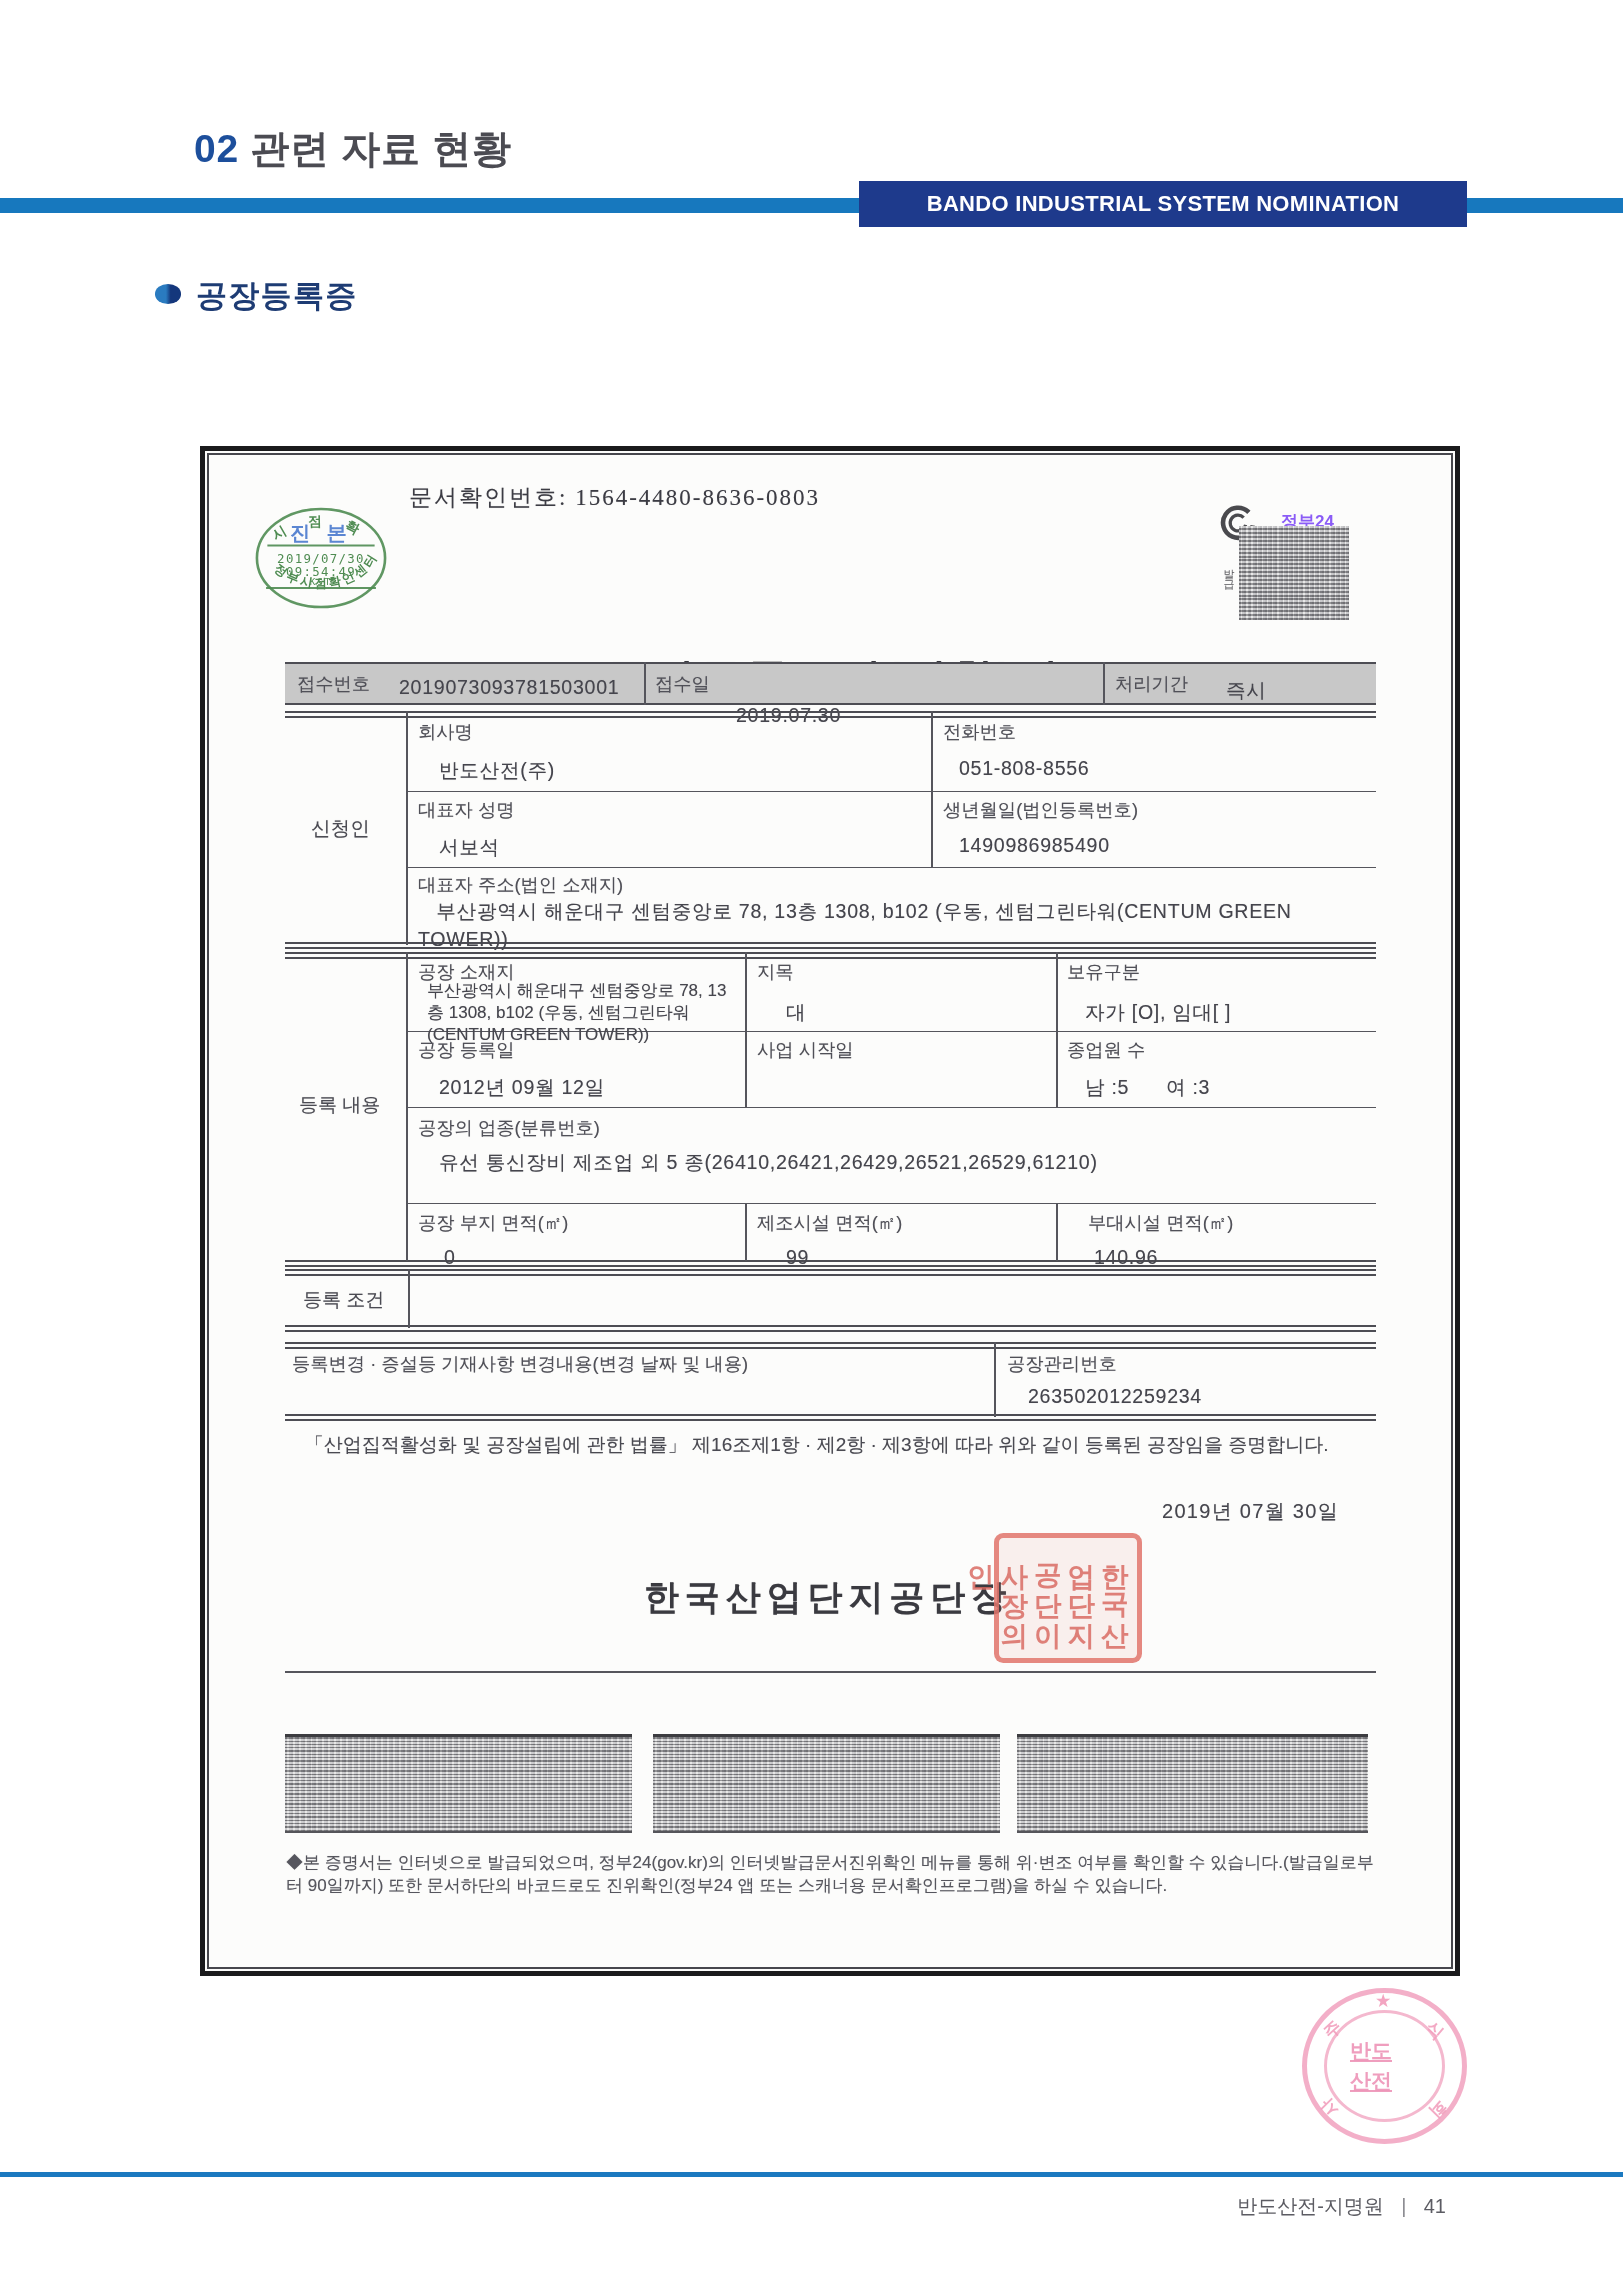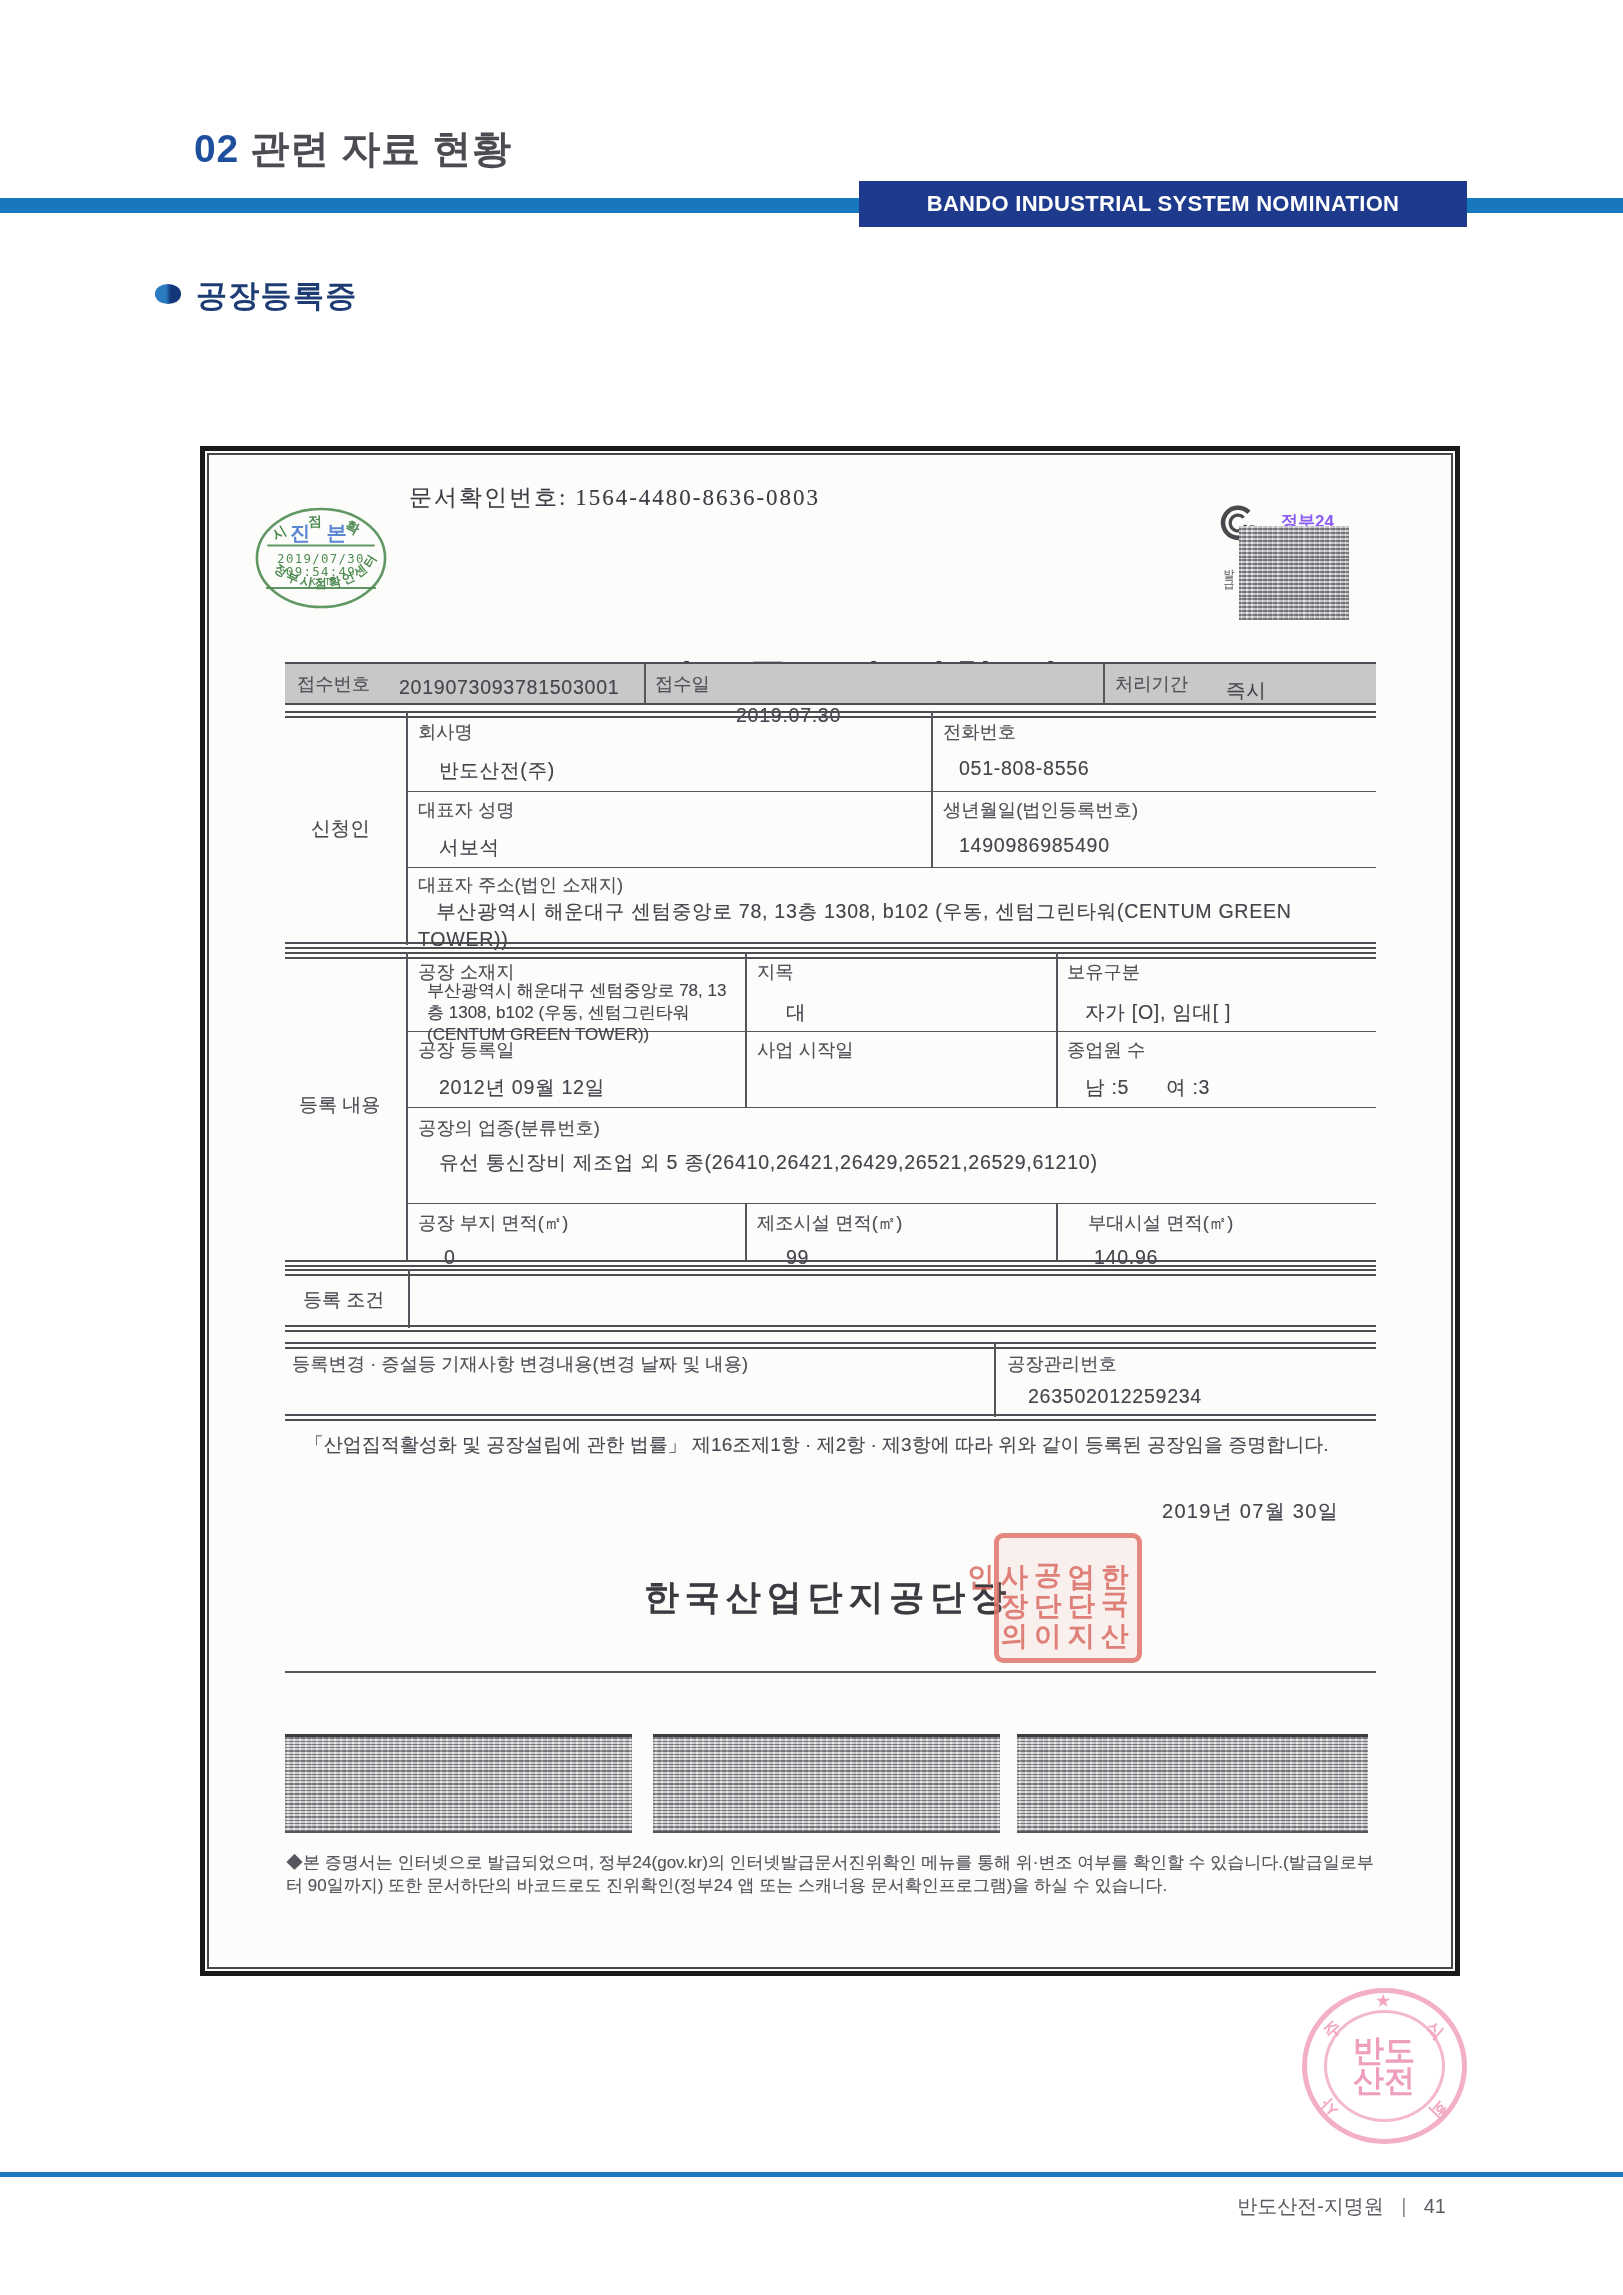--- a/index.html
+++ b/index.html
@@ -180,22 +180,22 @@
   </div>
 
 
   <div class="pinkstamp">
     <div class="pinkinner"></div>
     <span class="t" style="left:68px;top:-2.6px;font-size:18.3px;color:rgba(242,160,190,.95);">★</span>
     <span class="t" style="left:17px;top:25px;font-size:17px;font-weight:bold;color:rgba(242,160,190,.9);transform:rotate(-42deg);">주</span>
     <span class="t" style="left:119px;top:26px;font-size:17px;font-weight:bold;color:rgba(242,160,190,.9);transform:rotate(40deg);">식</span>
     <span class="t" style="left:123px;top:105px;font-size:17px;font-weight:bold;color:rgba(242,160,190,.9);transform:rotate(135deg);">회</span>
     <span class="t" style="left:14.4px;top:103px;font-size:17px;font-weight:bold;color:rgba(242,160,190,.9);transform:rotate(-135deg);">사</span>
-    <div style="position:absolute;left:43px;top:43px;width:68px;font-size:31px;line-height:30px;font-weight:bold;
-                text-align:center;color:rgba(238,150,184,.92);">반도 산전</div>
+    <div style="position:absolute;left:43px;top:43px;width:68px;font-size:21px;line-height:30px;font-weight:bold;
+                text-align:left;color:rgba(238,150,184,.92);text-decoration:underline;">반도 산전</div>
   </div>
 
   <div style="position:absolute;left:0;top:2172px;width:1623px;height:5.2px;background:#1b79c0;"></div>
   <div class="t" style="right:177px;top:2193px;font-size:20px;color:#5c5c63;">
     <span>반도산전-지명원</span>
     <span style="margin:0 11.8px;color:#8a8a90;">|</span>
     <span>41</span>
   </div>
 
 </div>

